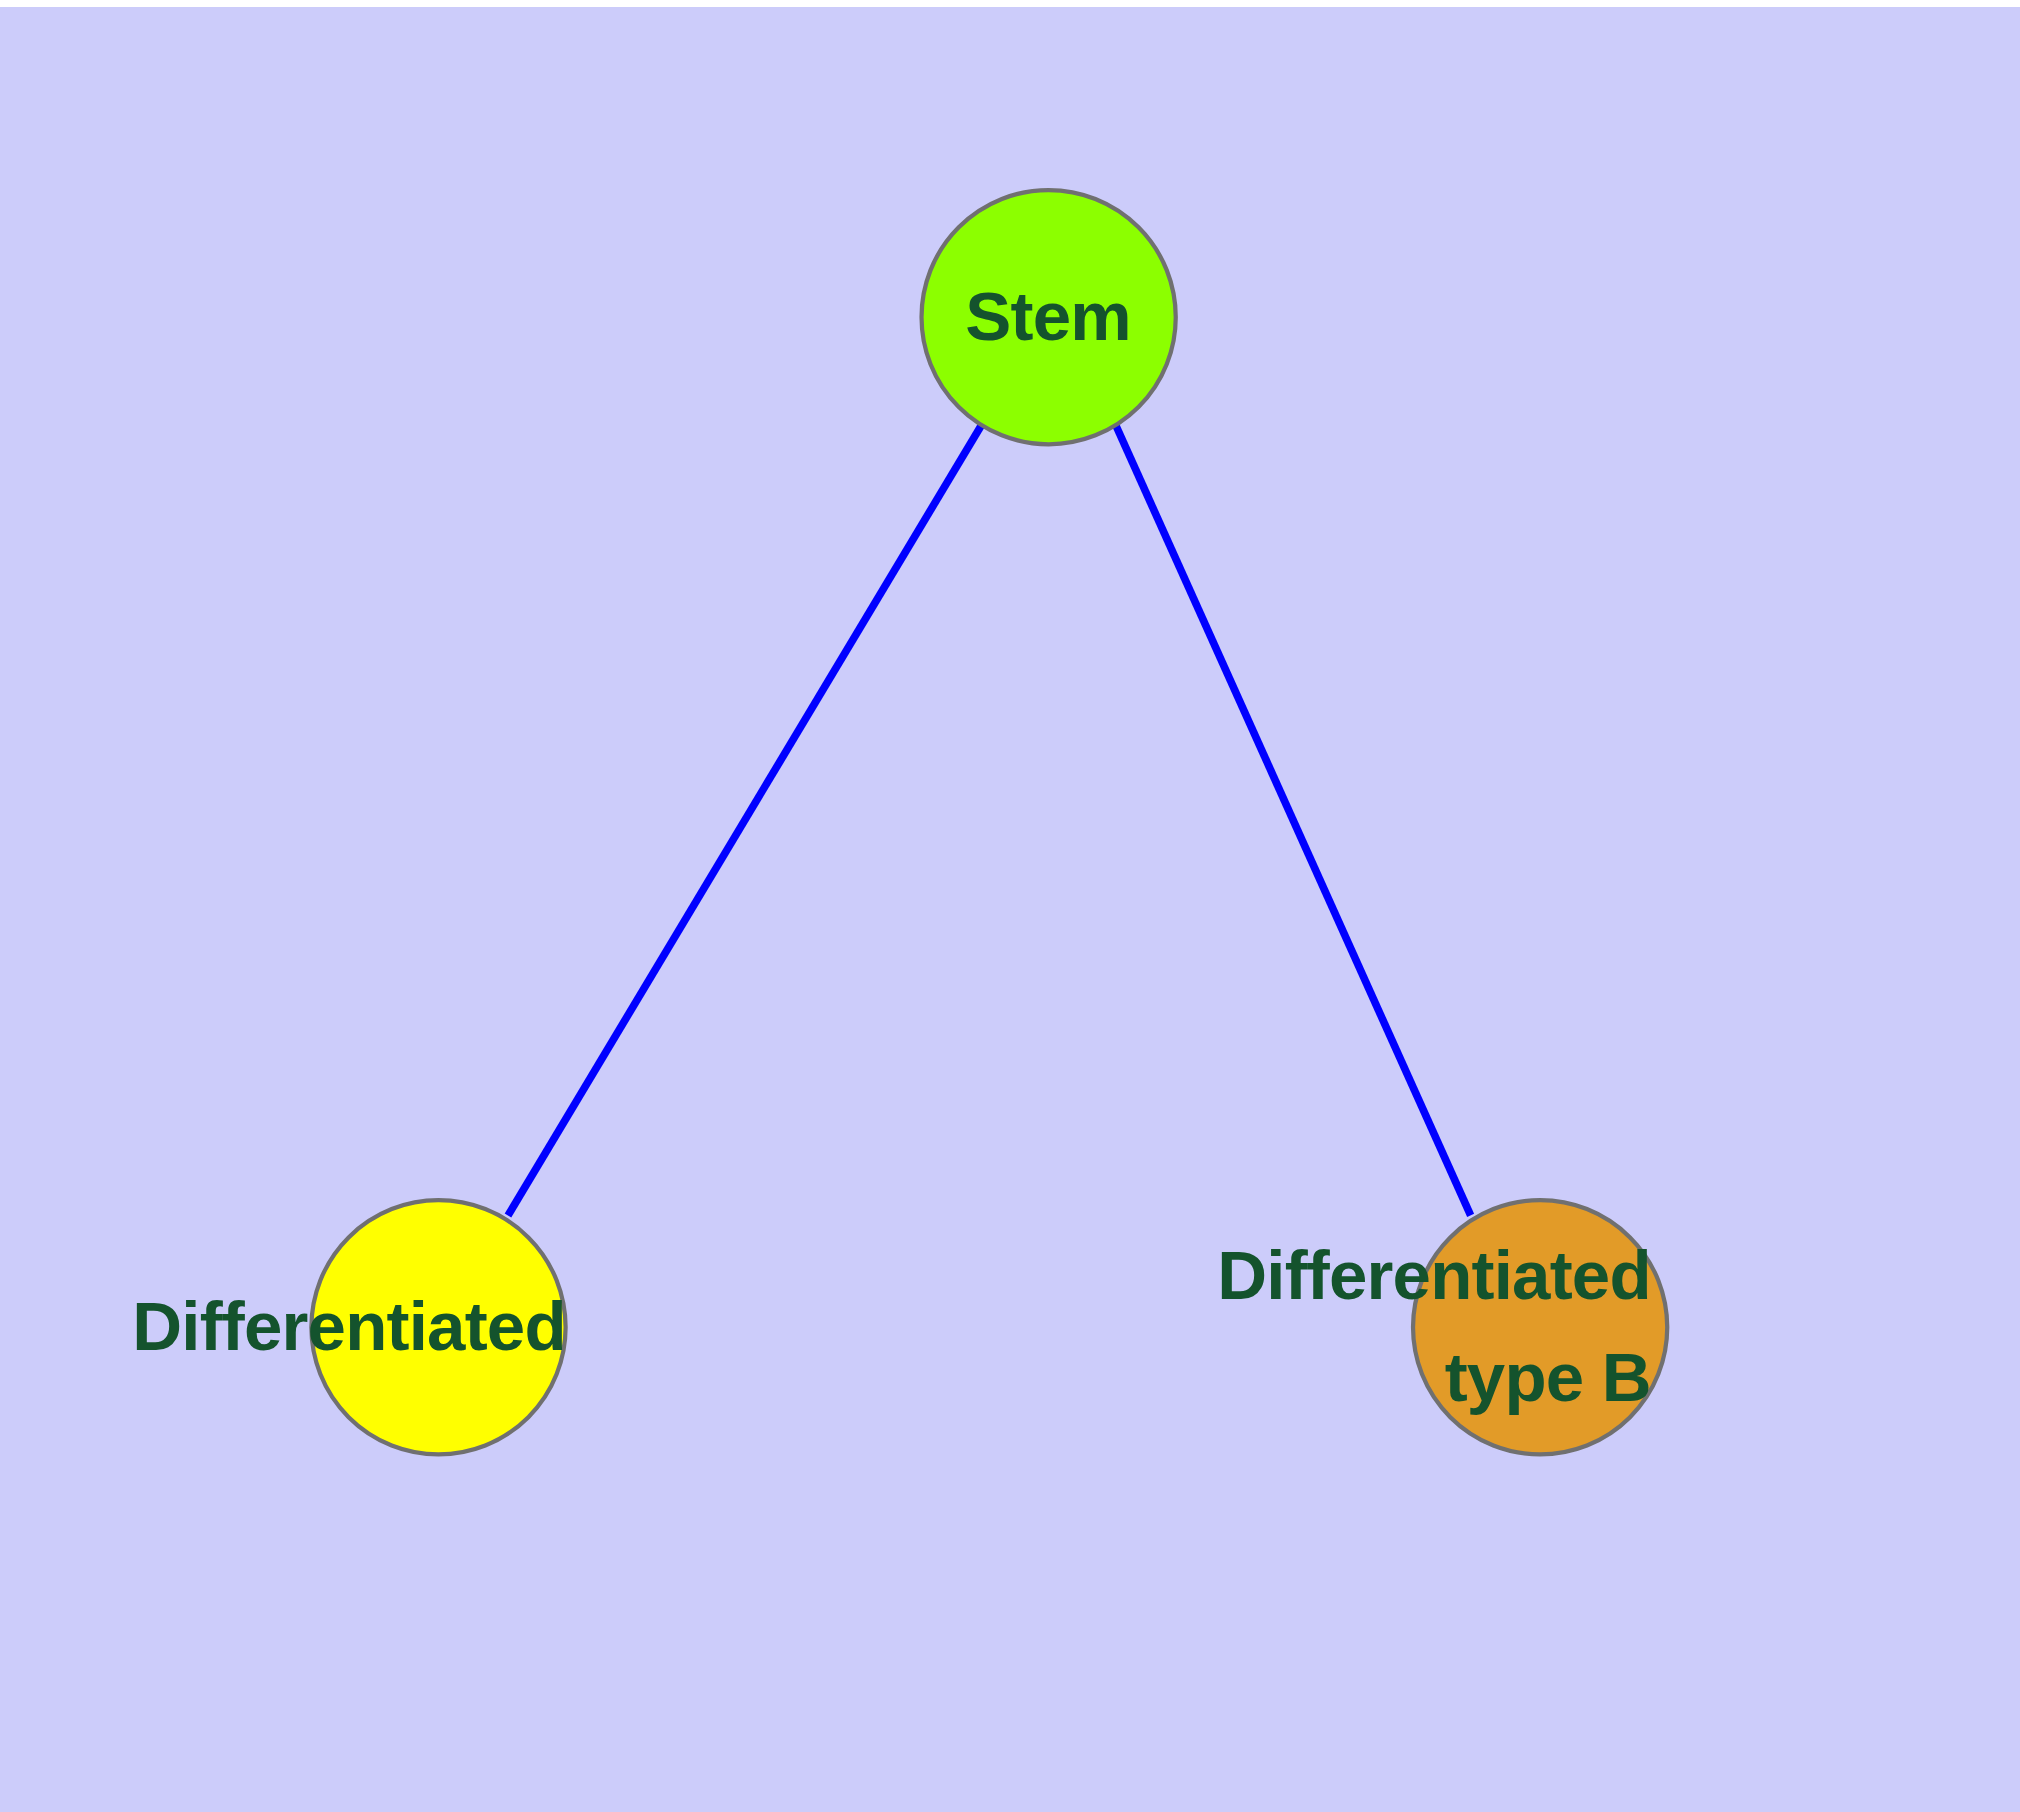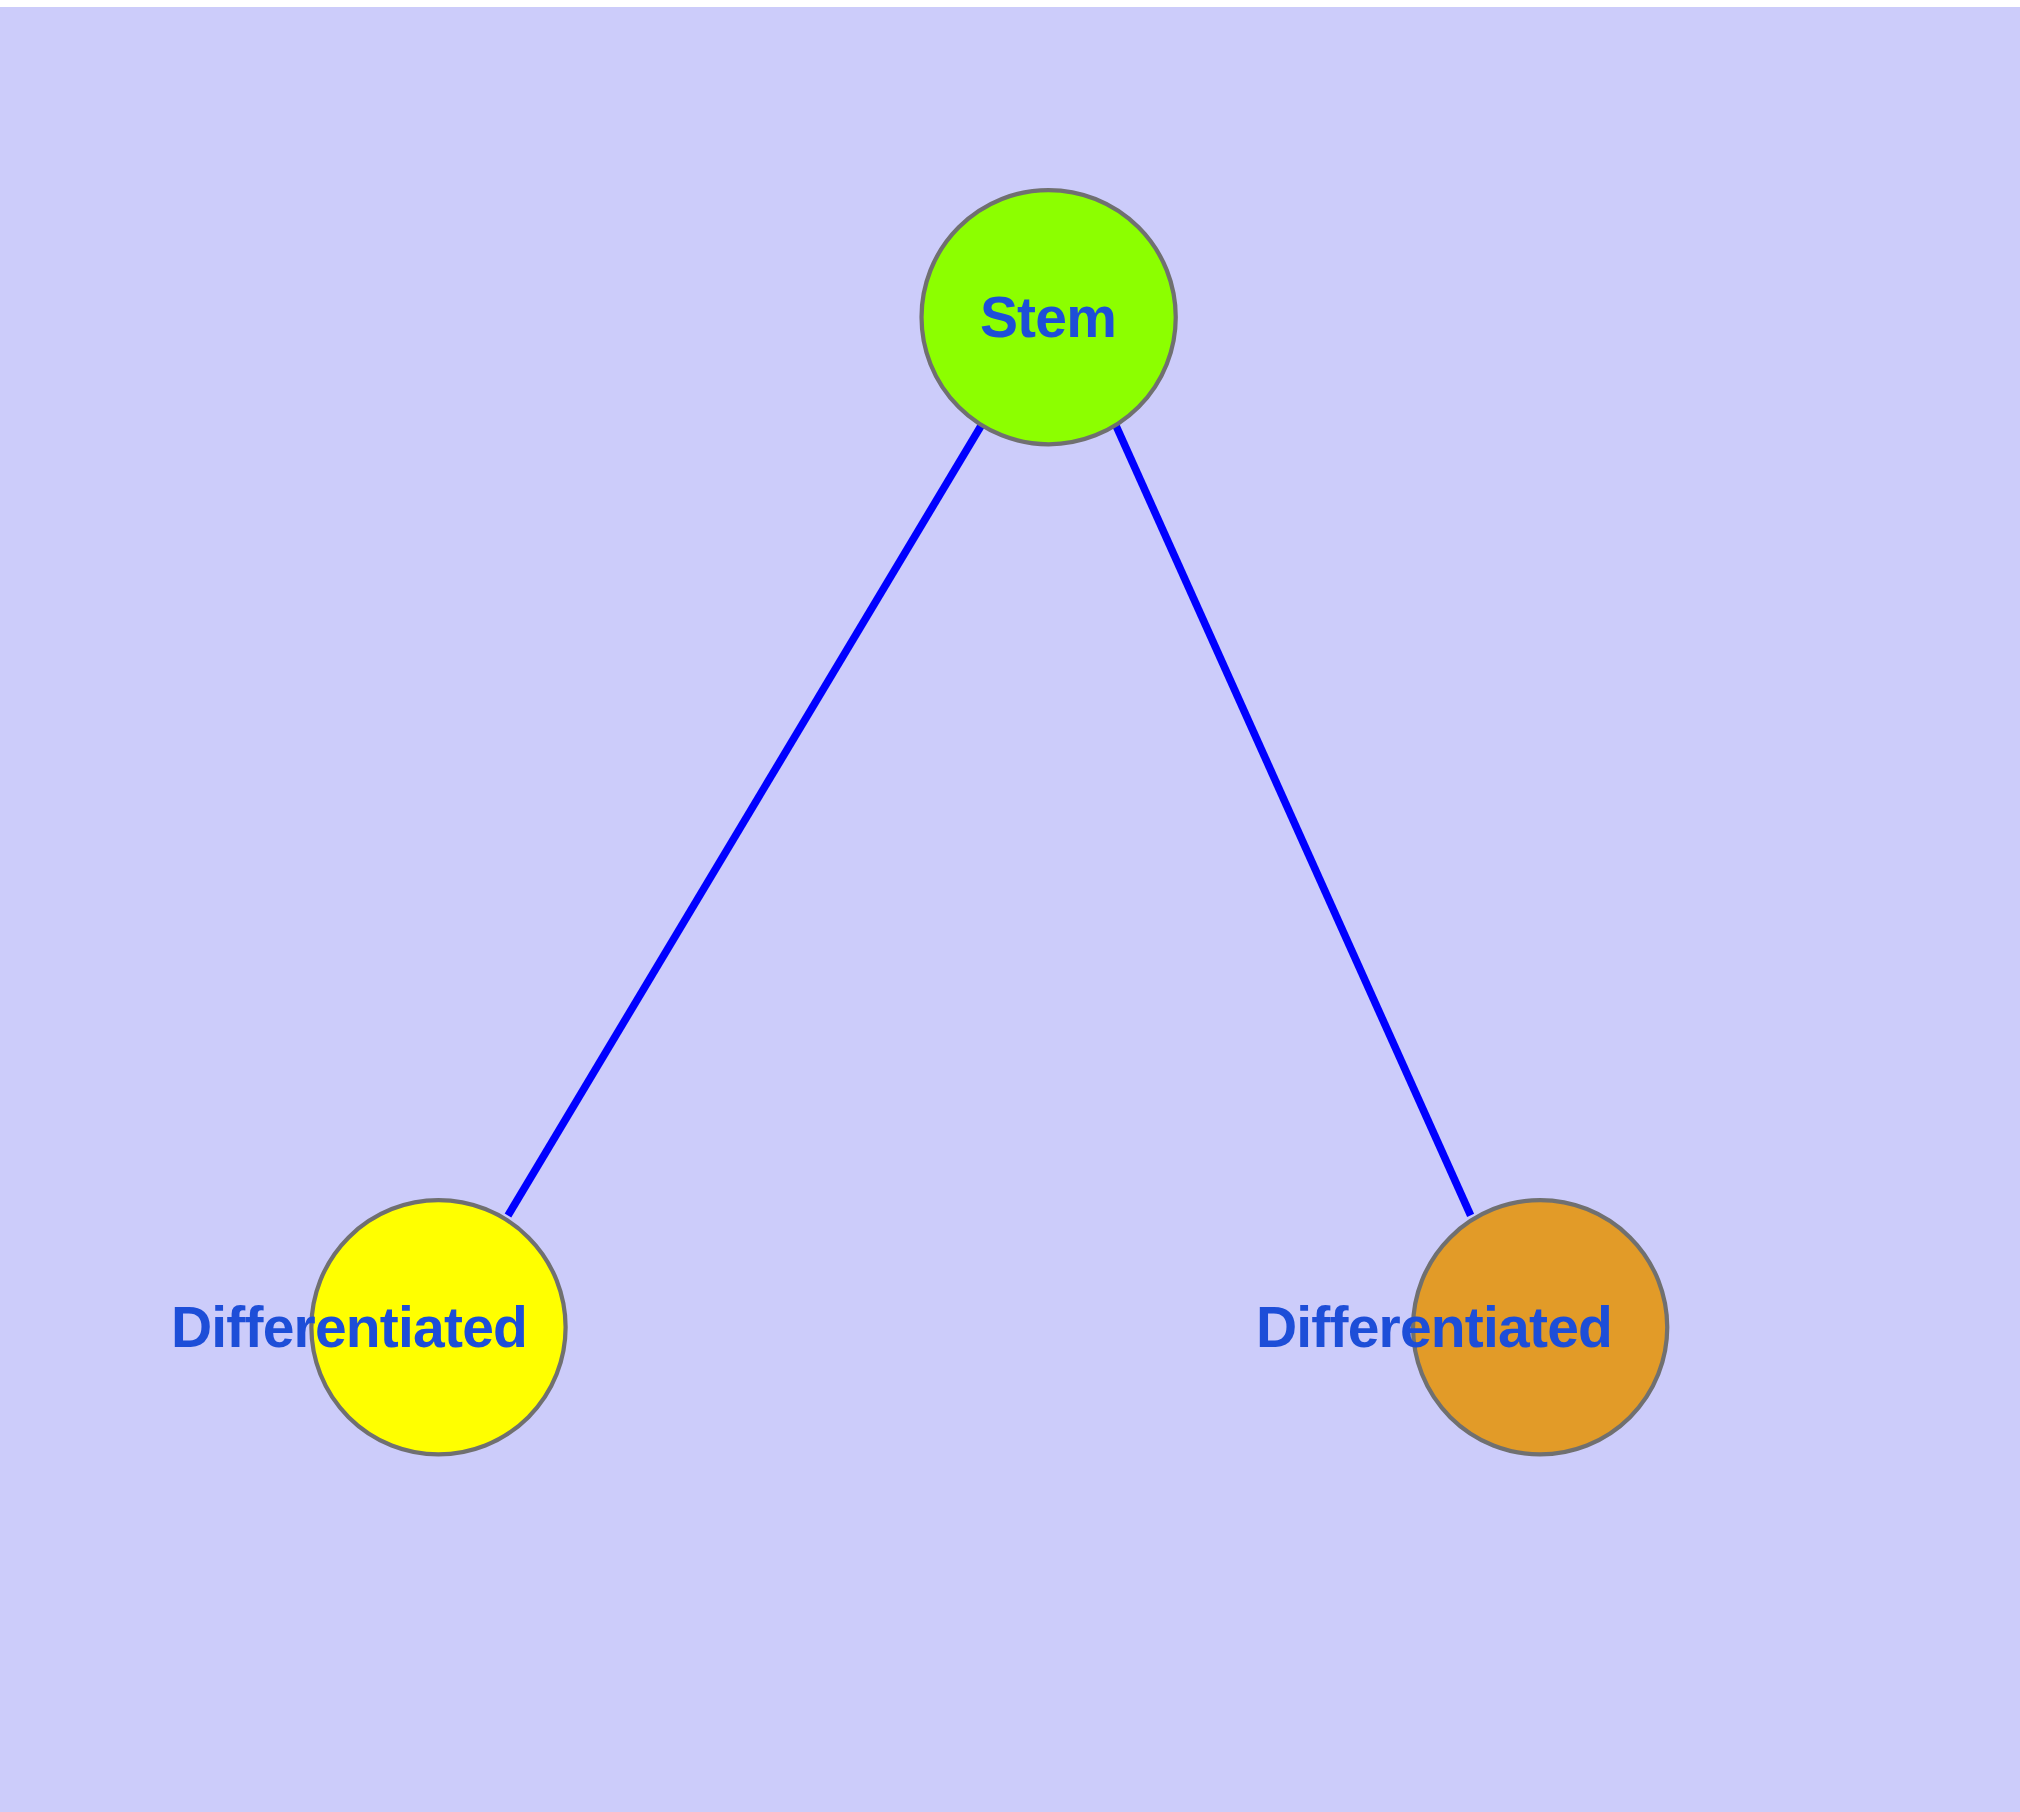--- a/index.html
+++ b/index.html
@@ -35,24 +35,24 @@
     stroke: #707070;
     stroke-width: 5;
   }
   .edge-line {
     stroke: #0000ff;
     stroke-width: 9;
     stroke-linecap: butt;
   }
   .node-label {
     position: absolute;
-    color: #1d4ed8;
+    color: #14532d;
     font-family: "Liberation Sans", sans-serif;
     font-weight: bold;
-    font-size: 57px;
+    font-size: 69px;
     line-height: 102px;
     letter-spacing: -0.8px;
     text-align: right;
     white-space: nowrap;
     transform: translate(-50%, -50%);
     pointer-events: none;
   }
 </style>
 </head>
 <body>
@@ -74,18 +74,19 @@
 
     <div id="labels-layer">
         <div class="node-label" style="left: 1048px; top: 310px;">
           <div>Stem</div>
         </div>
         <div class="node-label" style="left: 349px; top: 1320px;">
           <div>Differentiated</div>
         </div>
         <div class="node-label" style="left: 1434px; top: 1320px;">
           <div>Differentiated</div>
+          <div>type B</div>
         </div>
       </div>
 
   </div>
 </div>
 
 
 </body></html>

